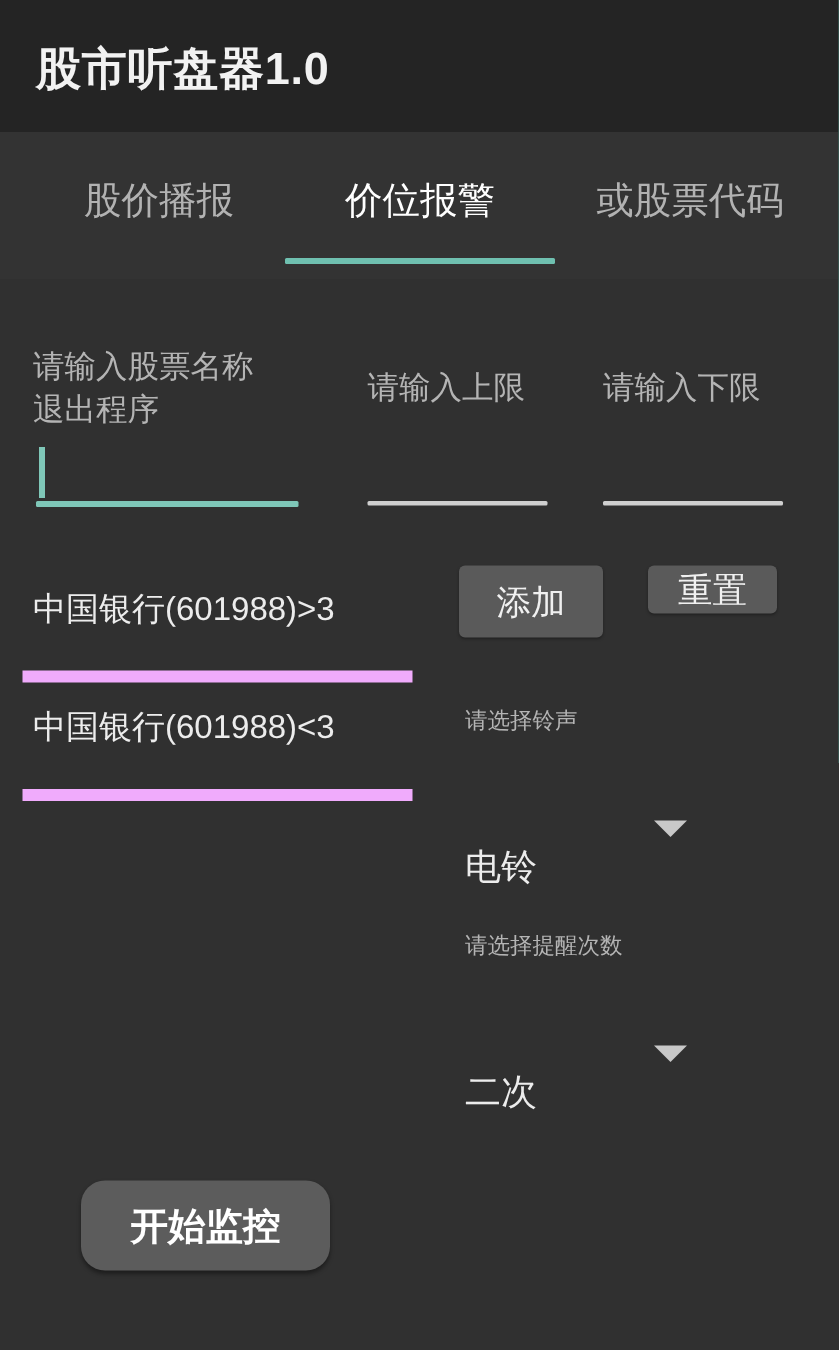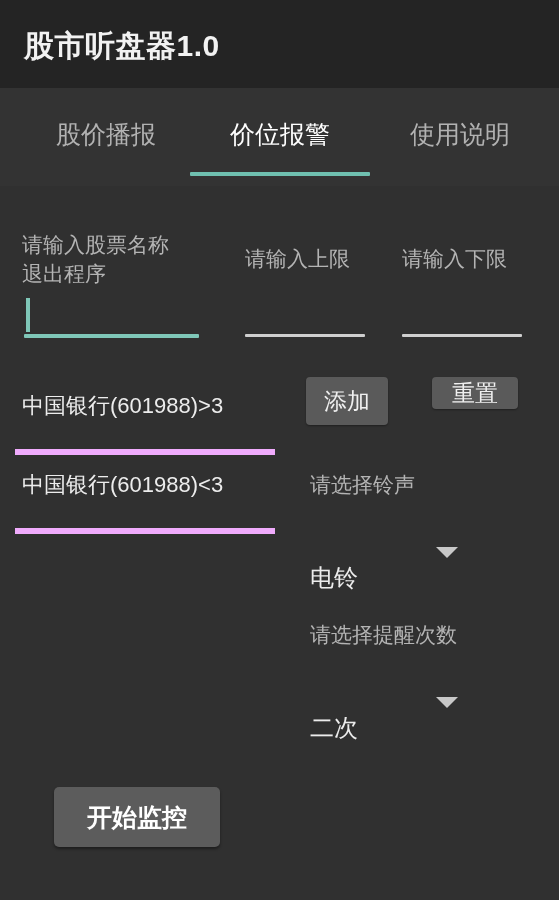--- a/index.html
+++ b/index.html
@@ -128,21 +128,21 @@
 
   
   .alert-list {
     position: absolute;
     left: 0; top: 190px;
     width: 290px;
   }
   .alert-item {
     position: relative;
     height: 79px;
-    border-bottom: 6px solid #f0abfc;
+    border-bottom: 8px solid #f0abfc;
     margin: 0 15px 0 15px;
   }
   .alert-item-label {
     position: absolute;
     left: 7px;
     top: 15px;
     font-size: 22px;
     color: #ececec;
     white-space: nowrap;
   }
@@ -153,27 +153,27 @@
     background: #5a5a5a;
     border: none;
     border-radius: 4px;
     color: #f0f0f0;
     font-family: "Liberation Sans", "DejaVu Sans", sans-serif;
     font-size: 23px;
     text-align: center;
     cursor: pointer;
     box-shadow: 0 1px 2px rgba(0,0,0,0.35);
   }
-  .btn-add   { left: 306px; top: 191px; width: 82px; height: 48px; }
+  .btn-add   { left: 306px; top: 191px; width: 96px; height: 48px; }
   .btn-reset { left: 432px; top: 191px; width: 86px; height: 32px; }
 
   
   .select-label {
     position: absolute;
-    font-size: 21px;
+    font-size: 15px;
     color: #b4b4b4;
     white-space: nowrap;
   }
   .select-label-ring  { left: 310px; top: 285px; }
   .select-label-times { left: 310px; top: 435px; }
 
   .select-box {
     position: absolute;
     height: 42px;
     cursor: pointer;
@@ -199,21 +199,21 @@
     border-left: 11px solid transparent;
     border-right: 11px solid transparent;
     border-top: 11px solid #c8c8c8;
   }
 
   
   .btn-large {
     position: absolute;
     background: #5c5c5c;
     border: none;
-    border-radius: 5px;
+    border-radius: 16px;
     color: #ffffff;
     font-family: "Liberation Sans", "DejaVu Sans", sans-serif;
     font-size: 25px;
     font-weight: bold;
     text-align: center;
     cursor: pointer;
     box-shadow: 0 2px 3px rgba(0,0,0,0.4);
   }
   .btn-start { left: 54px;  top: 601px; width: 166px; height: 60px; }
   .btn-exit  { left: 313px; top: 601px; width: 167px; height: 60px; }
@@ -223,21 +223,21 @@
 
 <div id="app">
 
   <div class="titlebar">
     <div class="titlebar-text">股市听盘器1.0</div>
   </div>
 
   <div class="tabbar">
     <div class="tab tab-0">股价播报</div>
     <div class="tab tab-1">价位报警</div>
-    <div class="tab tab-2">使用说明</div>
+    <div class="tab tab-2">或股票代码</div>
     <div class="tab-indicator"></div>
   </div>
 
   <div class="content">
 
     <div class="field-label label-stock">请输入股票名称
 退出程序</div>
     <div class="field-label label-upper">请输入上限</div>
     <div class="field-label label-lower">请输入下限</div>
 

